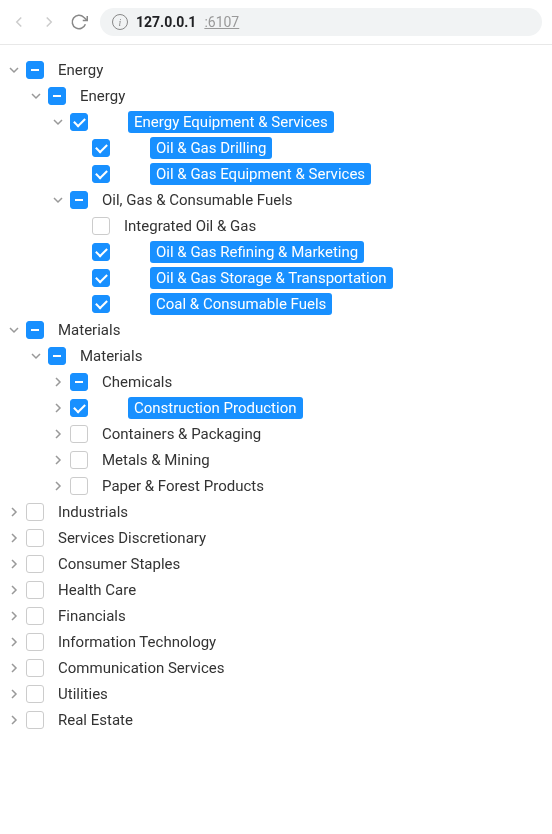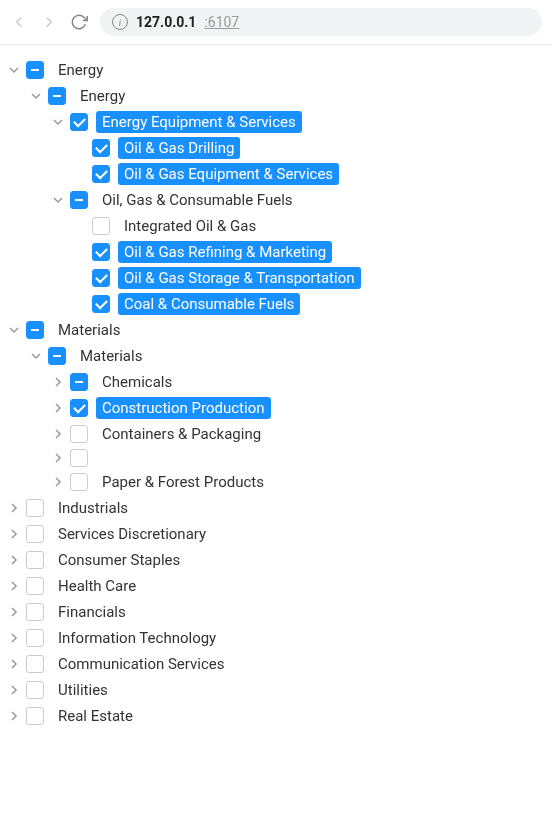--- a/index.html
+++ b/index.html
@@ -16,21 +16,21 @@
 .node-row { display: flex; align-items: center; padding: 2px 0; gap: 4px; cursor: pointer; }
 .toggle { width: 16px; height: 16px; display: flex; align-items: center; justify-content: center; color: #999; flex-shrink: 0; }
 .toggle svg { width: 10px; height: 10px; }
 .spacer { width: 16px; flex-shrink: 0; }
 .checkbox { width: 18px; height: 18px; border: 1.5px solid #ccc; border-radius: 3px; flex-shrink: 0; display: flex; align-items: center; justify-content: center; margin-right: 4px; }
 .checkbox.checked { background: #1890ff; border-color: #1890ff; }
 .checkbox.indeterminate { background: #1890ff; border-color: #1890ff; }
 .checkbox.checked::after { content: ""; width: 5px; height: 9px; border: solid #fff; border-width: 0 2px 2px 0; transform: rotate(45deg) translate(-1px, -1px); }
 .checkbox.indeterminate::after { content: ""; width: 8px; height: 2px; background: #fff; }
 .label { padding: 2px 6px; border-radius: 3px; white-space: nowrap; }
-.label.selected { background: #1890ff; color: #fff; }
+.label.selected { background: #1890ff; color: #fff; margin-left: 32px; }
 .children { padding-left: 22px; }
 </style>
 </head>
 <body>
 
 <div class="browser-bar">
   <div class="nav-btn disabled">
     <svg viewBox="0 0 24 24" width="18" height="18" fill="none" stroke="currentColor" stroke-width="2">
         <path d="M15 18l-6-6 6-6"></path>
       </svg>
@@ -204,20 +204,21 @@
               </div>
             </div>
             <div class="node">
               <div class="node-row">
                 <span class="toggle">
                   <svg viewBox="0 0 10 10">
                     <path d="M3 1 L7 5 L3 9" fill="none" stroke="currentColor" stroke-width="1.5"></path>
                   </svg>
                 </span>
                 <span class="checkbox "></span>
+                <span class="label ">Metals &amp; Mining</span>
               </div>
             </div>
             <div class="node">
               <div class="node-row">
                 <span class="toggle">
                   <svg viewBox="0 0 10 10">
                     <path d="M3 1 L7 5 L3 9" fill="none" stroke="currentColor" stroke-width="1.5"></path>
                   </svg>
                 </span>
                 <span class="checkbox "></span>

